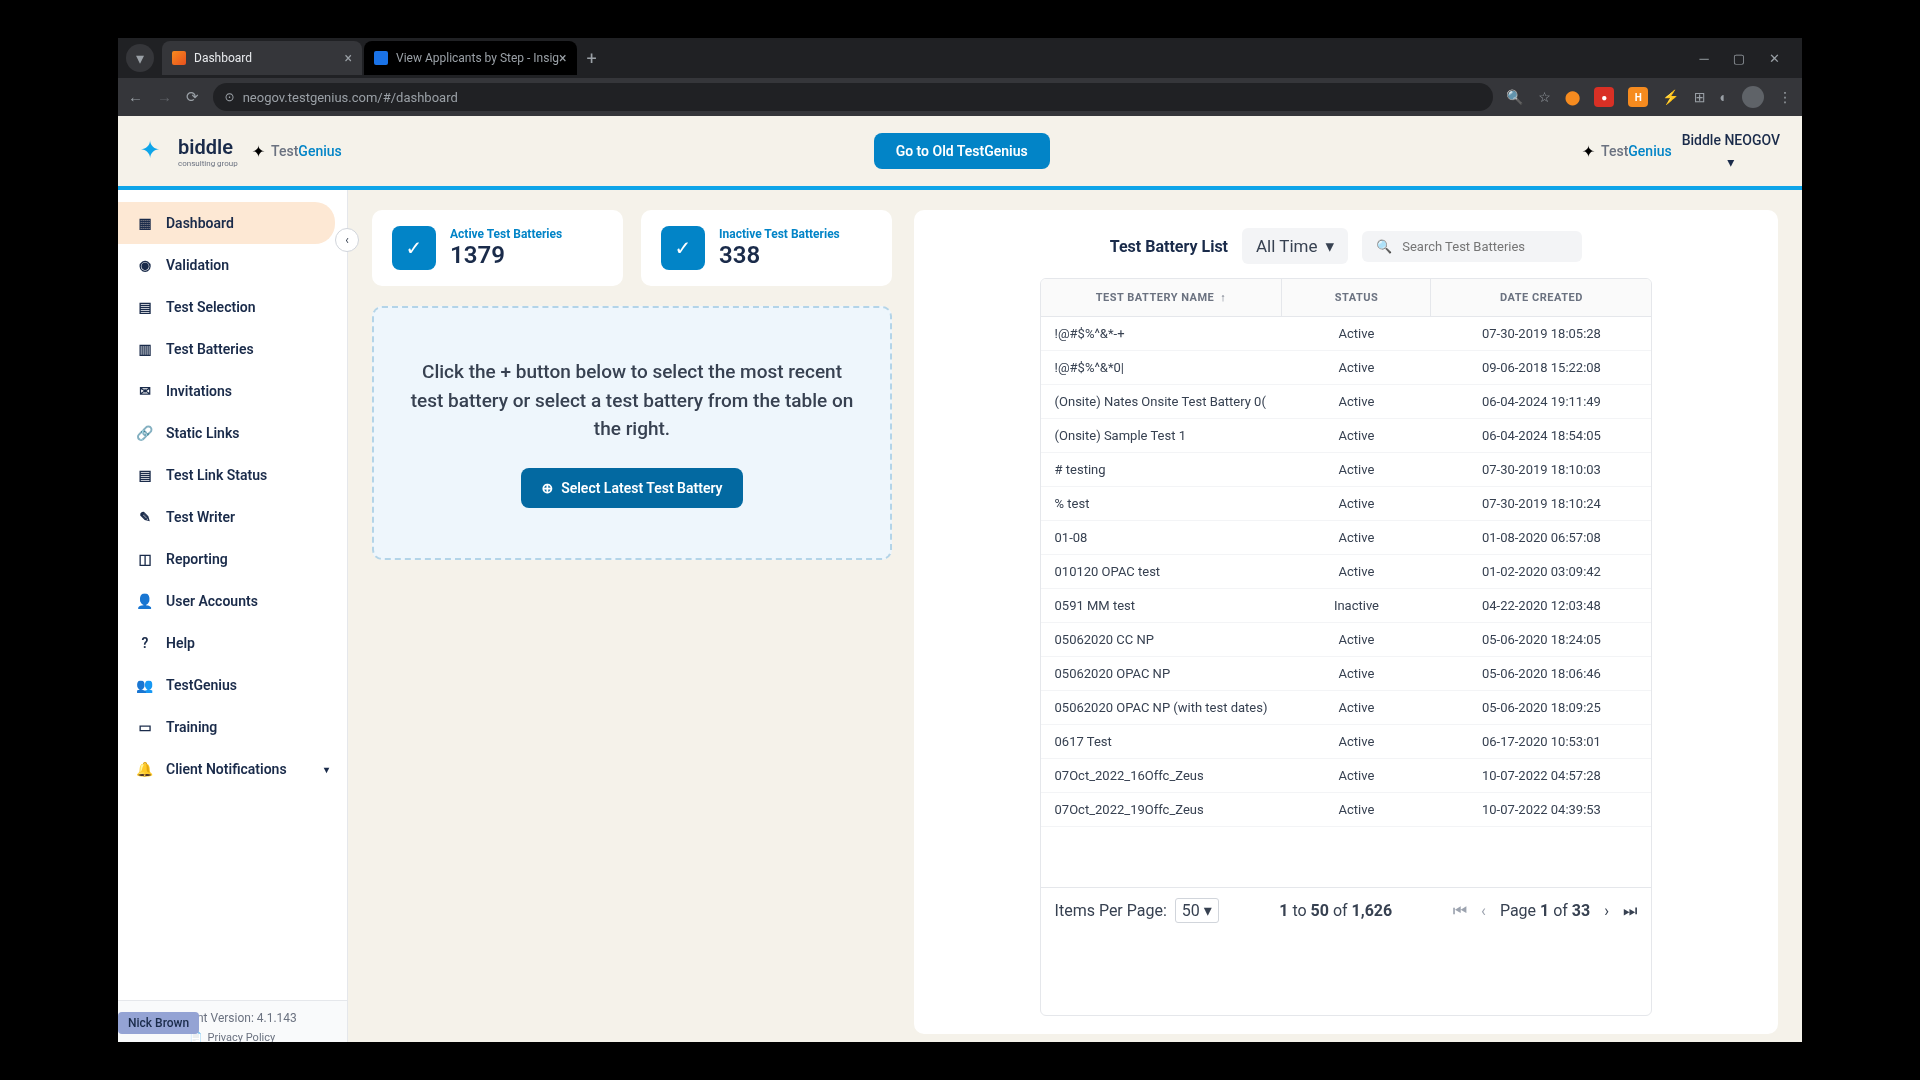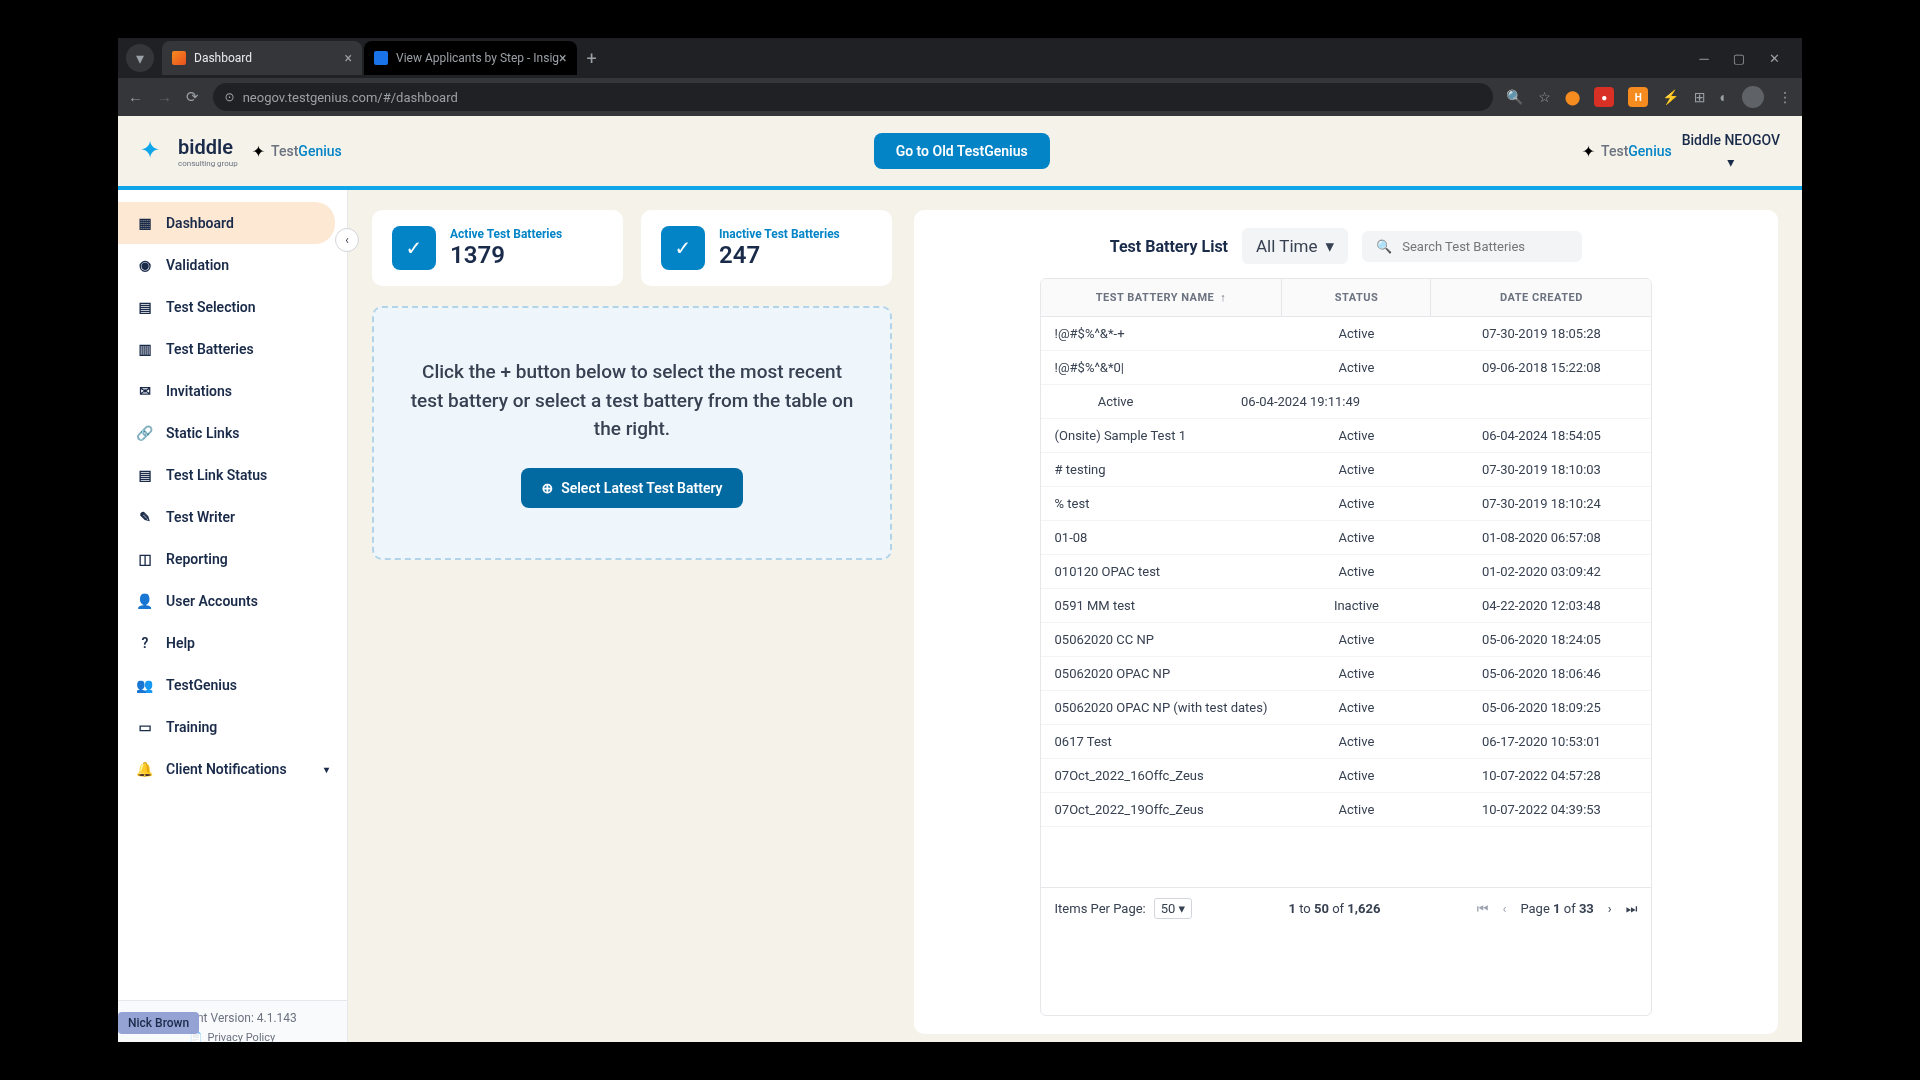--- a/index.html
+++ b/index.html
@@ -81,21 +81,21 @@
 .th.name { flex: 1.4; display: flex; align-items: center; gap: 6px; justify-content: center;}
 .th.status { width: 150px; text-align: center; border-left: 1px solid #e5e7eb; border-right: 1px solid #e5e7eb;}
 .th.date { width: 220px; text-align: center; }
 .tbl-body { overflow-y: auto; height: 570px; }
 .trow { display: flex; border-bottom: 1px solid #f3f4f6; font-size: 13px; color: #374151; }
 .td { padding: 9px 14px; }
 .td.name { flex: 1.4; white-space: nowrap; overflow: hidden; text-overflow: ellipsis; }
 .td.status { width: 150px; text-align: center; }
 .td.date { width: 220px; text-align: center; }
 
-.tbl-foot { display: flex; align-items: center; justify-content: space-between; padding: 10px 14px; font-size: 13px; color: #374151; border-top: 1px solid #e5e7eb; }
+.tbl-foot { display: flex; align-items: center; justify-content: space-between; padding: 10px 14px; font-size: 16px; color: #374151; border-top: 1px solid #e5e7eb; }
 .items-pp { display: flex; align-items: center; gap: 8px; }
 .pp-sel { border: 1px solid #d1d5db; padding: 2px 6px; border-radius: 3px; }
 .pager { display: flex; align-items: center; gap: 14px; }
 .pg-btn { color: #9ca3af; cursor: pointer; }
 
 .host-badge { position: absolute; bottom: 8px; left: 0; background: #94a3d4; color: #1a2b4a; padding: 4px 10px; border-radius: 4px; font-size: 12px; font-weight: 500; }
 </style>
 </head>
 <body>
 
@@ -251,21 +251,21 @@
               <div class="stat-ico">✓</div>
               <div>
                 <div class="stat-label">Active Test Batteries</div>
                 <div class="stat-val">1379</div>
               </div>
             </div>
             <div class="stat-card">
               <div class="stat-ico">✓</div>
               <div>
                 <div class="stat-label">Inactive Test Batteries</div>
-                <div class="stat-val">247</div>
+                <div class="stat-val">338</div>
               </div>
             </div>
           </div>
           <div class="guide-card">
             <div class="guide-text">Click the + button below to select the most recent test battery or select a test battery from the table on the right.</div>
             <button class="guide-btn">
               <span>⊕</span>
               <span>Select Latest Test Battery</span>
             </button>
           </div>
@@ -297,20 +297,21 @@
                   <div class="td name">!@#$%^&amp;*-+</div>
                   <div class="td status">Active</div>
                   <div class="td date">07-30-2019 18:05:28</div>
                 </div>
                 <div class="trow">
                   <div class="td name">!@#$%^&amp;*0|</div>
                   <div class="td status">Active</div>
                   <div class="td date">09-06-2018 15:22:08</div>
                 </div>
                 <div class="trow">
+                  <div class="td name">(Onsite) Nates Onsite Test Battery 0(</div>
                   <div class="td status">Active</div>
                   <div class="td date">06-04-2024 19:11:49</div>
                 </div>
                 <div class="trow">
                   <div class="td name">(Onsite) Sample Test 1</div>
                   <div class="td status">Active</div>
                   <div class="td date">06-04-2024 18:54:05</div>
                 </div>
                 <div class="trow">
                   <div class="td name"># testing</div>

